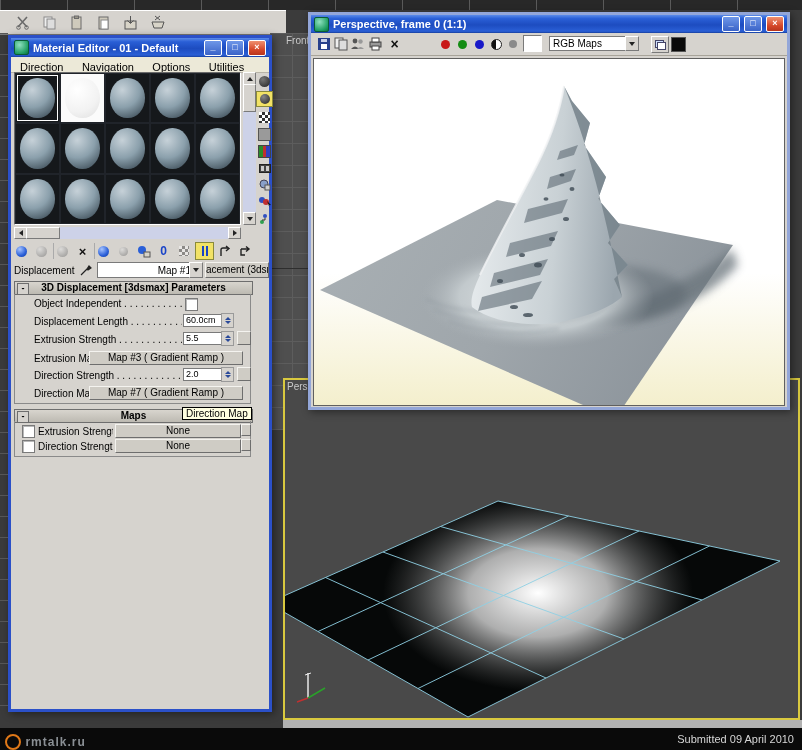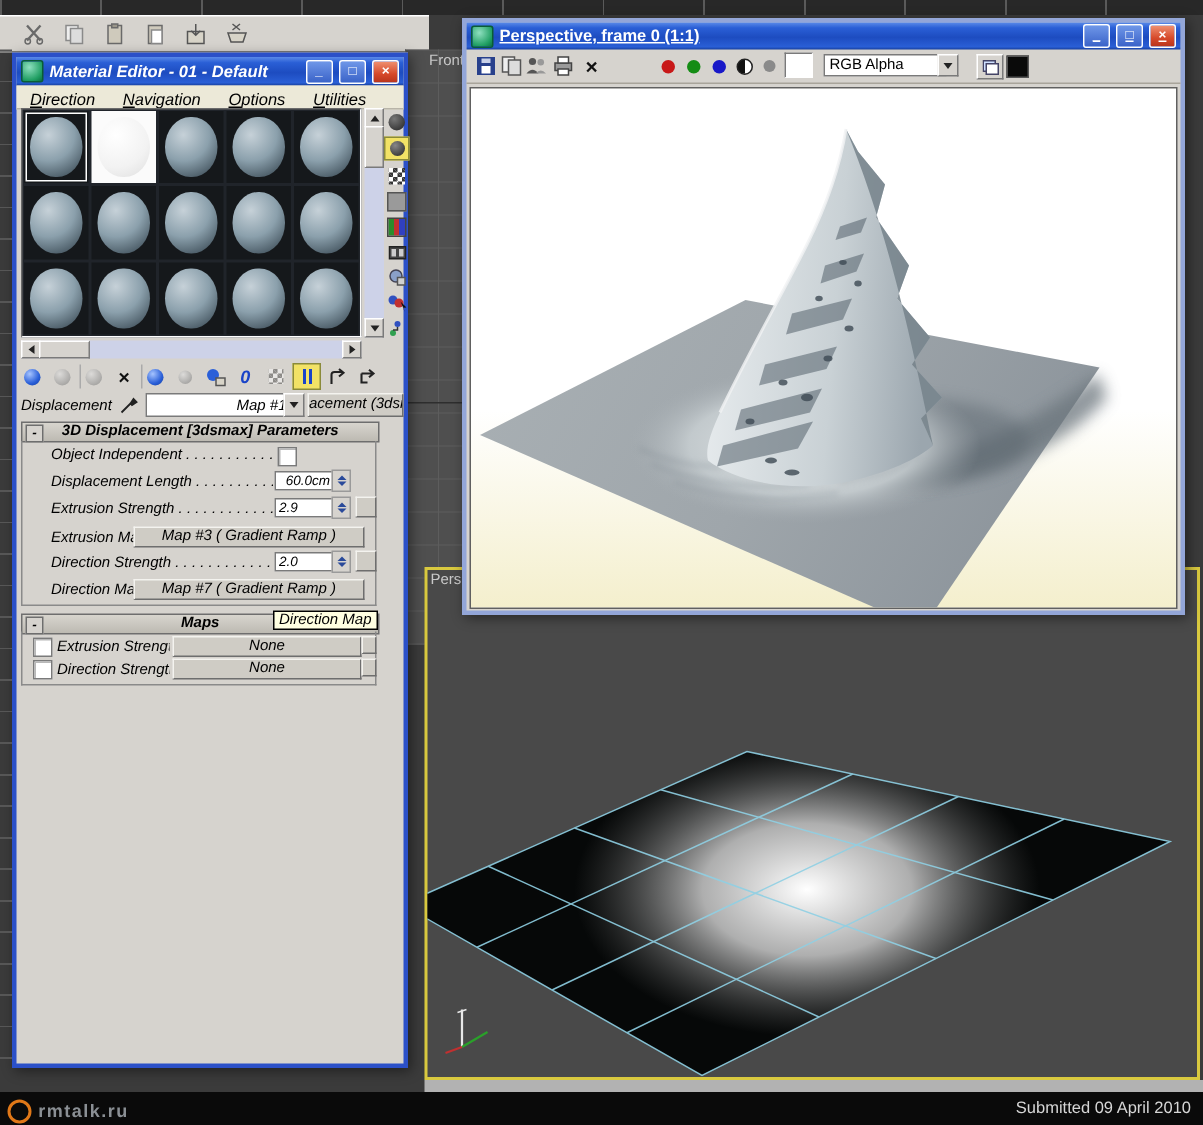--- a/index.html
+++ b/index.html
@@ -161,21 +161,21 @@
   <div class="abs" style="left:283px;top:720px;width:519px;height:8px;background:#b2b2b2;"></div>
 
   <div class="abs footer" style="left:0;top:728px;width:802px;height:22px;">
     <span class="abs" style="left:5px;top:4px;">
       <span class="logo-ring"></span>
       <span class="logo-text">rmtalk.ru</span>
     </span>
     <span class="abs submitted" style="right:8px;top:5px;text-align:center;">Submitted 09 April 2010</span>
   </div>
 
-  <div class="abs" style="left:8px;top:35px;width:264px;height:677px;border:3px solid #2b50c8;background:#d6d3ce;box-sizing:border-box;box-shadow:2px 2px 8px rgba(0,0,0,.45);font-style:italic;">
+  <div class="abs" style="left:8px;top:35px;width:264px;height:677px;border:3px solid #2b50c8;background:#d6d3ce;box-sizing:border-box;box-shadow:2px 2px 8px rgba(0,0,0,.45);">
 
     <div class="titlebar" style="height:19px;">
       <span class="title-ico"></span>
       <span style="flex:1;">Material Editor - 01 - Default</span>
       <span class="tbtn">_</span>
       <span class="tbtn">□</span>
       <span class="tbtn close">×</span>
     </div>
 
     <div style="height:15px;background:#ece9d8;border-bottom:1px solid #b8b4a8;padding-left:2px;">
@@ -330,28 +330,28 @@
     <div class="abs rollhead" style="left:3px;top:243px;width:237px;height:12px;">
       <span class="rollminus">-</span>
       <span>3D Displacement [3dsmax] Parameters</span>
     </div>
     <div class="abs rollbody" style="left:3px;top:256px;width:237px;height:110px;box-sizing:border-box;">
 
       <span class="plabel" style="position:absolute;left:19px;top:4px;width:148px;">Object Independent . . . . . . . . . . . . . .</span>
       <span class="chk" style="position:absolute;left:170px;top:4px;"></span>
 
       <span class="plabel" style="position:absolute;left:19px;top:22px;width:148px;">Displacement Length . . . . . . . . . . . .</span>
-      <span class="numfield" style="position:absolute;left:168px;top:20px;width:34px;height:11px;text-align:right;">60.0cm</span>
+      <span class="numfield" style="position:absolute;left:168px;top:20px;width:34px;height:11px;">60.0cm</span>
       <span class="spin" style="position:absolute;left:206px;top:19px;">
           <i class="up"></i>
           <i class="dn"></i>
         </span>
 
       <span class="plabel" style="position:absolute;left:19px;top:40px;width:148px;">Extrusion Strength . . . . . . . . . . . . . .</span>
-      <span class="numfield" style="position:absolute;left:168px;top:38px;width:34px;height:11px;">2.9</span>
+      <span class="numfield" style="position:absolute;left:168px;top:38px;width:34px;height:11px;">5.5</span>
       <span class="spin" style="position:absolute;left:206px;top:37px;">
           <i class="up"></i>
           <i class="dn"></i>
         </span>
       <span class="minisq" style="position:absolute;left:222px;top:37px;"></span>
 
       <span class="plabel" style="position:absolute;left:19px;top:59px;">Extrusion Map .</span>
       <span class="mapbtn" style="position:absolute;left:74px;top:57px;width:152px;height:12px;">Map #3 ( Gradient Ramp )</span>
 
       <span class="plabel" style="position:absolute;left:19px;top:76px;width:148px;">Direction Strength . . . . . . . . . . . . . .</span>
@@ -379,21 +379,21 @@
       <span class="plabel" style="position:absolute;left:23px;top:20px;width:75px;">Direction Strength . . .</span>
       <span class="mapbtn" style="position:absolute;left:100px;top:18px;width:124px;height:12px;">None</span>
       <span class="minisq" style="position:absolute;left:226px;top:18px;width:8px;height:10px;"></span>
     </div>
 
     <span class="tooltip abs" style="left:171px;top:369px;">Direction Map</span>
   </div>
 
   <div class="abs" style="left:308px;top:12px;width:482px;height:398px;border:3px solid #93a6d8;background:#d6d3ce;box-sizing:border-box;box-shadow:2px 2px 8px rgba(0,0,0,.45);">
 
-    <div class="titlebar" style="height:18px;text-decoration:underline;">
+    <div class="titlebar" style="height:18px;">
       <span class="title-ico"></span>
       <span style="flex:1;">Perspective, frame 0 (1:1)</span>
       <span class="tbtn">_</span>
       <span class="tbtn">□</span>
       <span class="tbtn close">×</span>
     </div>
 
     <div style="position:relative;height:22px;border-bottom:1px solid #a8a49a;">
       <span class="icbtn abs" style="left:4px;top:3px;">
         <svg width="14" height="14">
@@ -437,21 +437,21 @@
       <span class="icbtn abs" style="left:177px;top:3px;">
           <span style="width:9px;height:9px;border-radius:50%;border:1px solid #222;background:linear-gradient(90deg,#111 50%,#fff 50%);"></span>
         </span>
       <span class="icbtn abs" style="left:193px;top:3px;">
           <span style="width:8px;height:8px;border-radius:50%;background:#8a8a8a;"></span>
         </span>
 
       <span class="sunken abs" style="left:212px;top:2px;width:17px;height:15px;"></span>
 
       <span class="ddfield abs" style="left:238px;top:3px;width:74px;height:13px;">
-        <span style="flex:1;">RGB Alpha</span>
+        <span style="flex:1;">RGB Maps</span>
       </span>
       <span class="ddarrow abs" style="left:314px;top:3px;height:15px;box-sizing:border-box;">
           <i class="tri down"></i>
         </span>
 
       <span class="icbtn abs raised" style="left:340px;top:3px;width:16px;height:15px;">
         <svg width="11" height="10">
             <rect x="0.5" y="0.5" width="8" height="7" fill="#cfe0ff" stroke="#446"></rect>
             <rect x="2.5" y="2.5" width="8" height="7" fill="#fff" stroke="#446"></rect>
           </svg>

